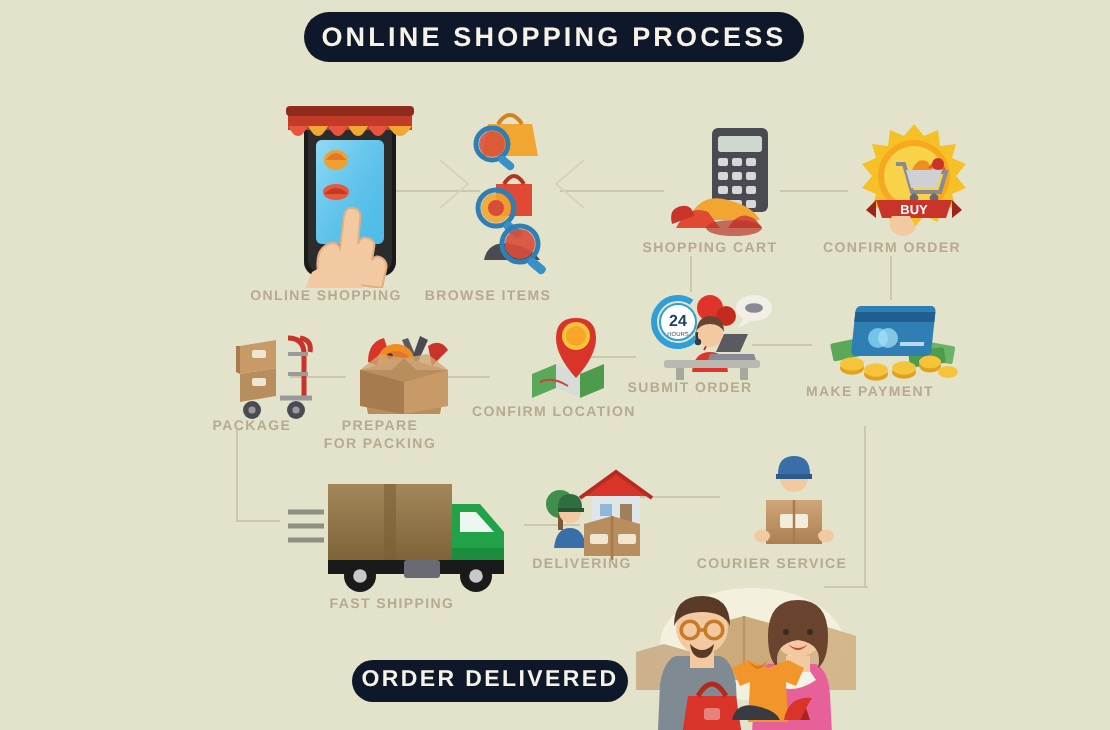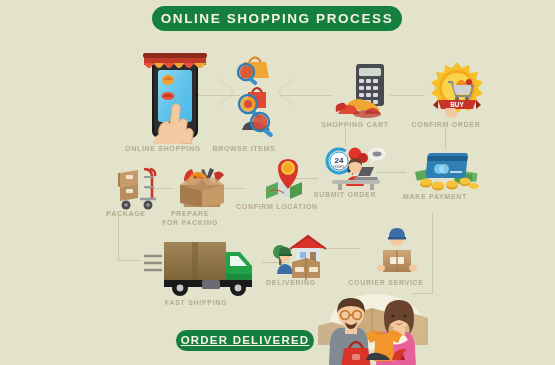--- a/index.html
+++ b/index.html
@@ -6,35 +6,35 @@
   body{
     width:555px;height:365px;overflow:hidden;
     background:#e3e3cc;
     font-family:"Liberation Sans", sans-serif;
   }
   #canvas{position:relative;width:555px;height:365px;overflow:hidden;}
 
   
   .banner{
     position:absolute;
-    background:#15803d;
+    background:#0f172a;
     color:#f6f2e6;
     border-radius:20px;
     text-align:center;
     letter-spacing:1.6px;
     font-weight:bold;
     white-space:nowrap;
   }
   #title-banner{
     left:152px;top:6px;width:250px;height:25px;line-height:25px;
     font-size:13.5px;
   }
   #delivered-banner{
     left:176px;top:330px;width:138px;height:21px;line-height:21px;
-    font-size:11.5px;letter-spacing:1.2px;text-decoration:underline;
+    font-size:11.5px;letter-spacing:1.2px;
   }
 
   
   .label{
     position:absolute;
     color:#b6ab8e;
     font-size:7px;
     font-weight:bold;
     letter-spacing:.7px;
     text-align:center;

